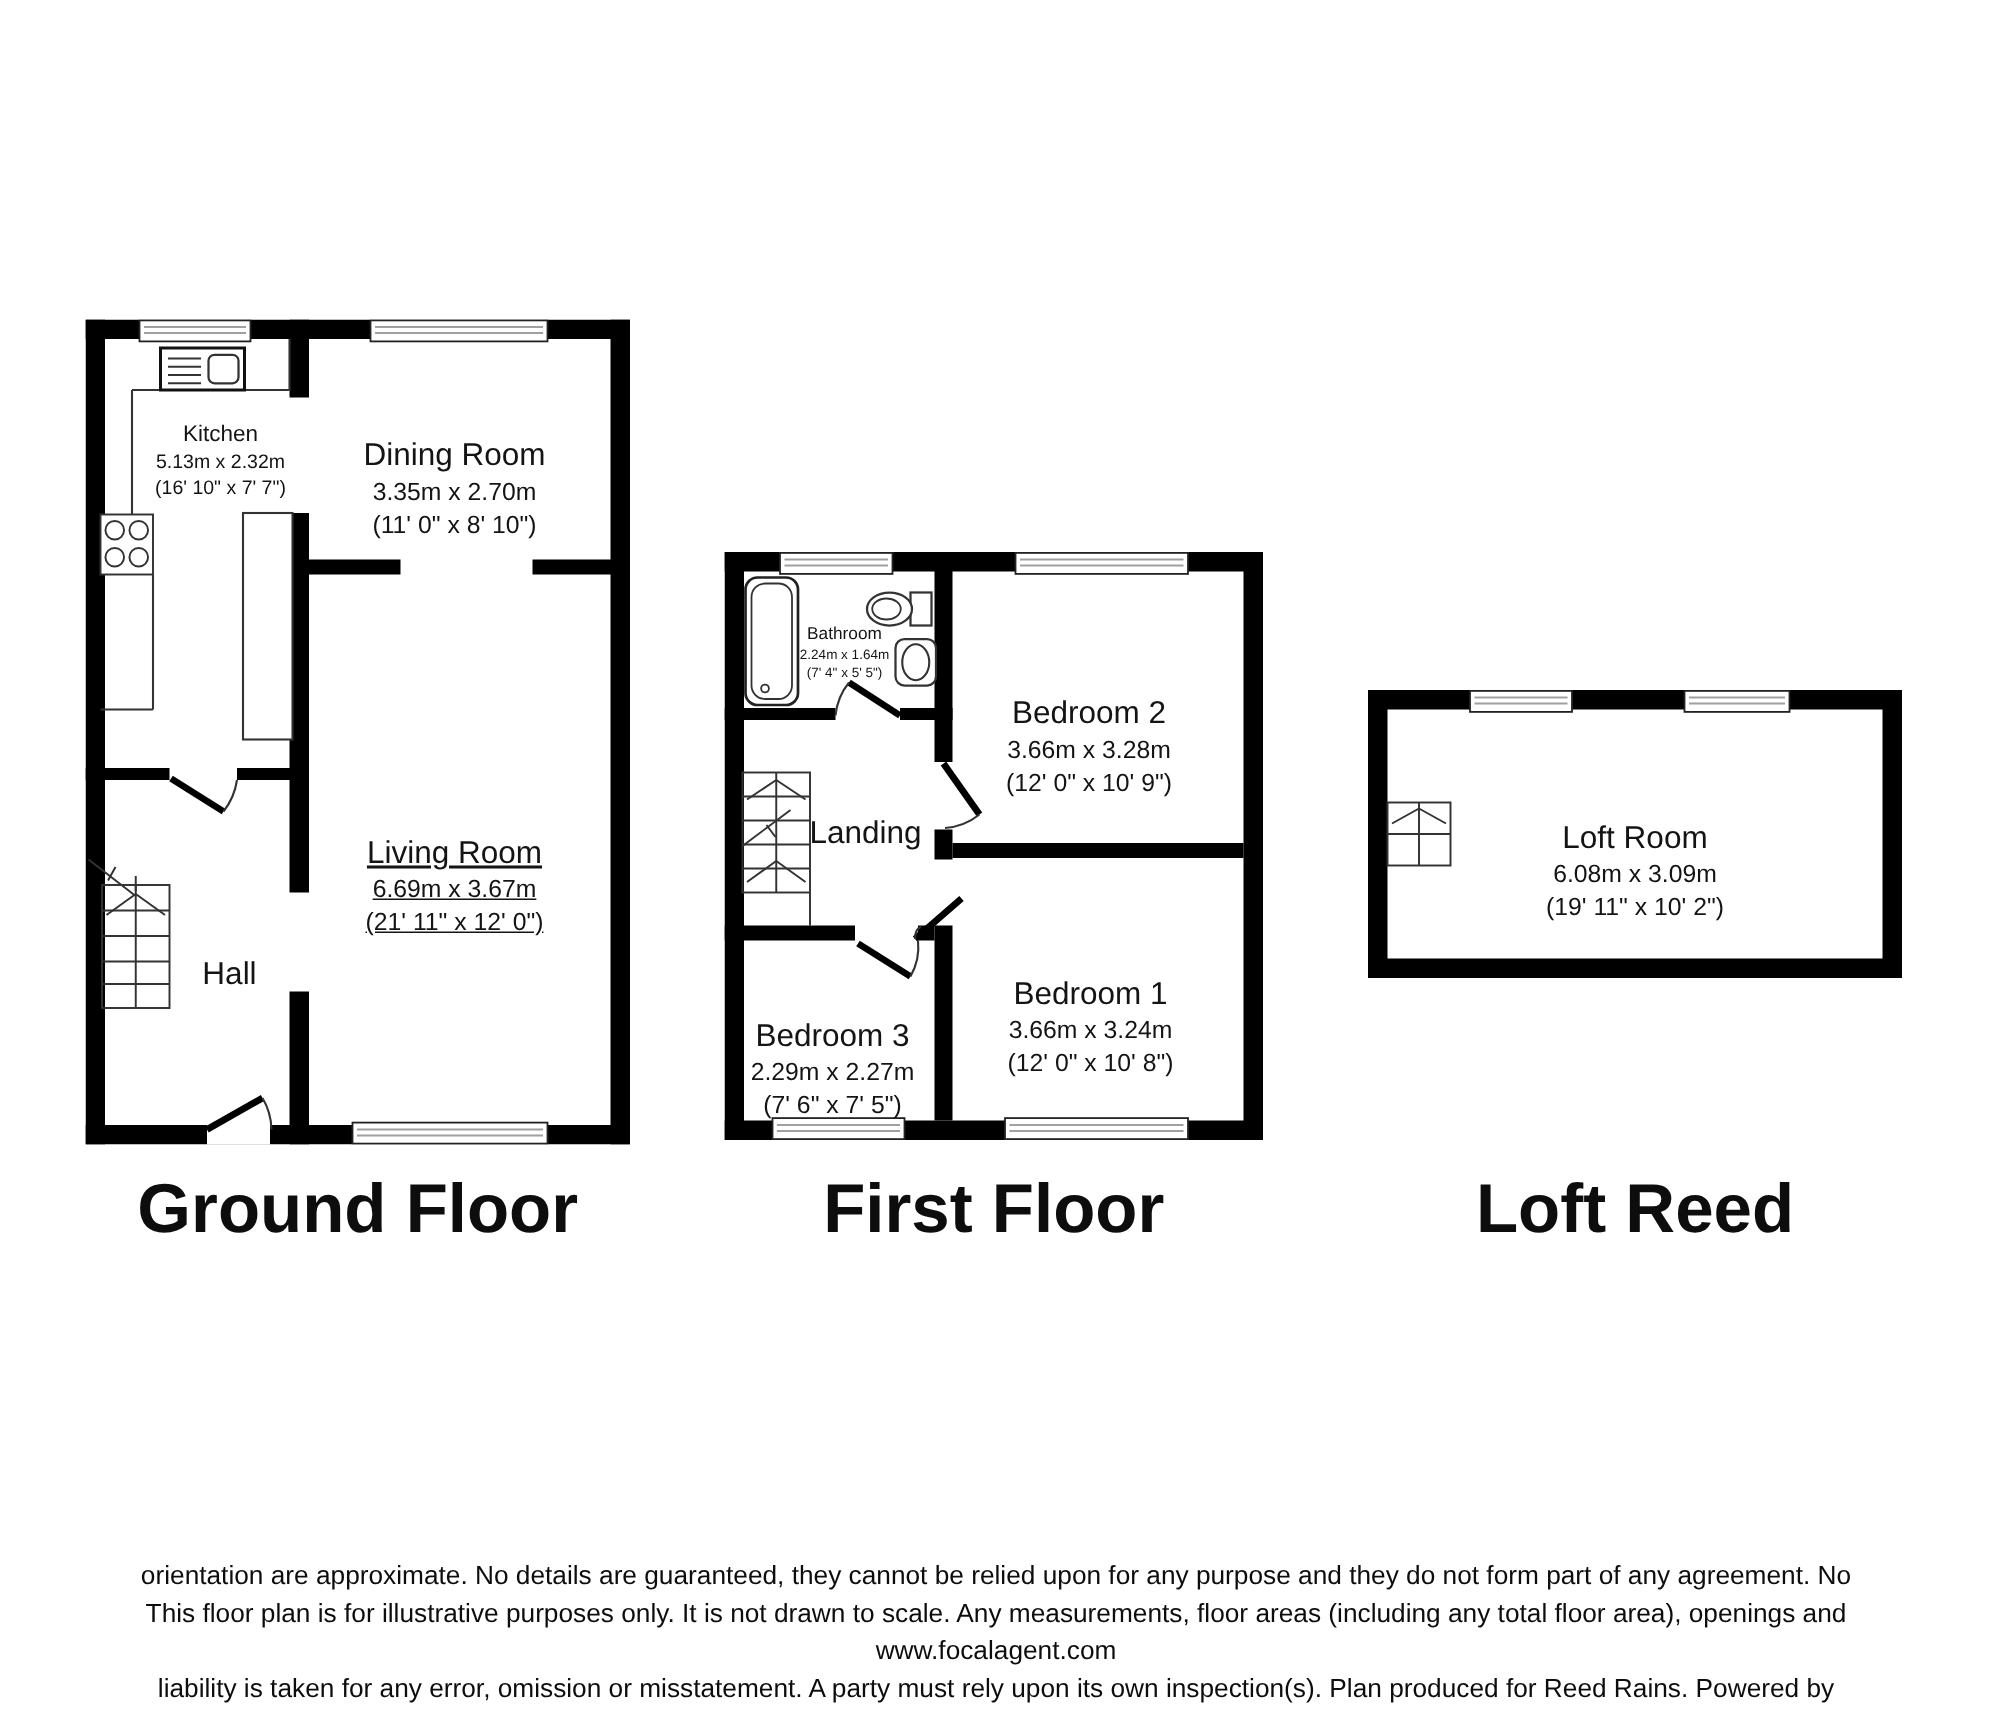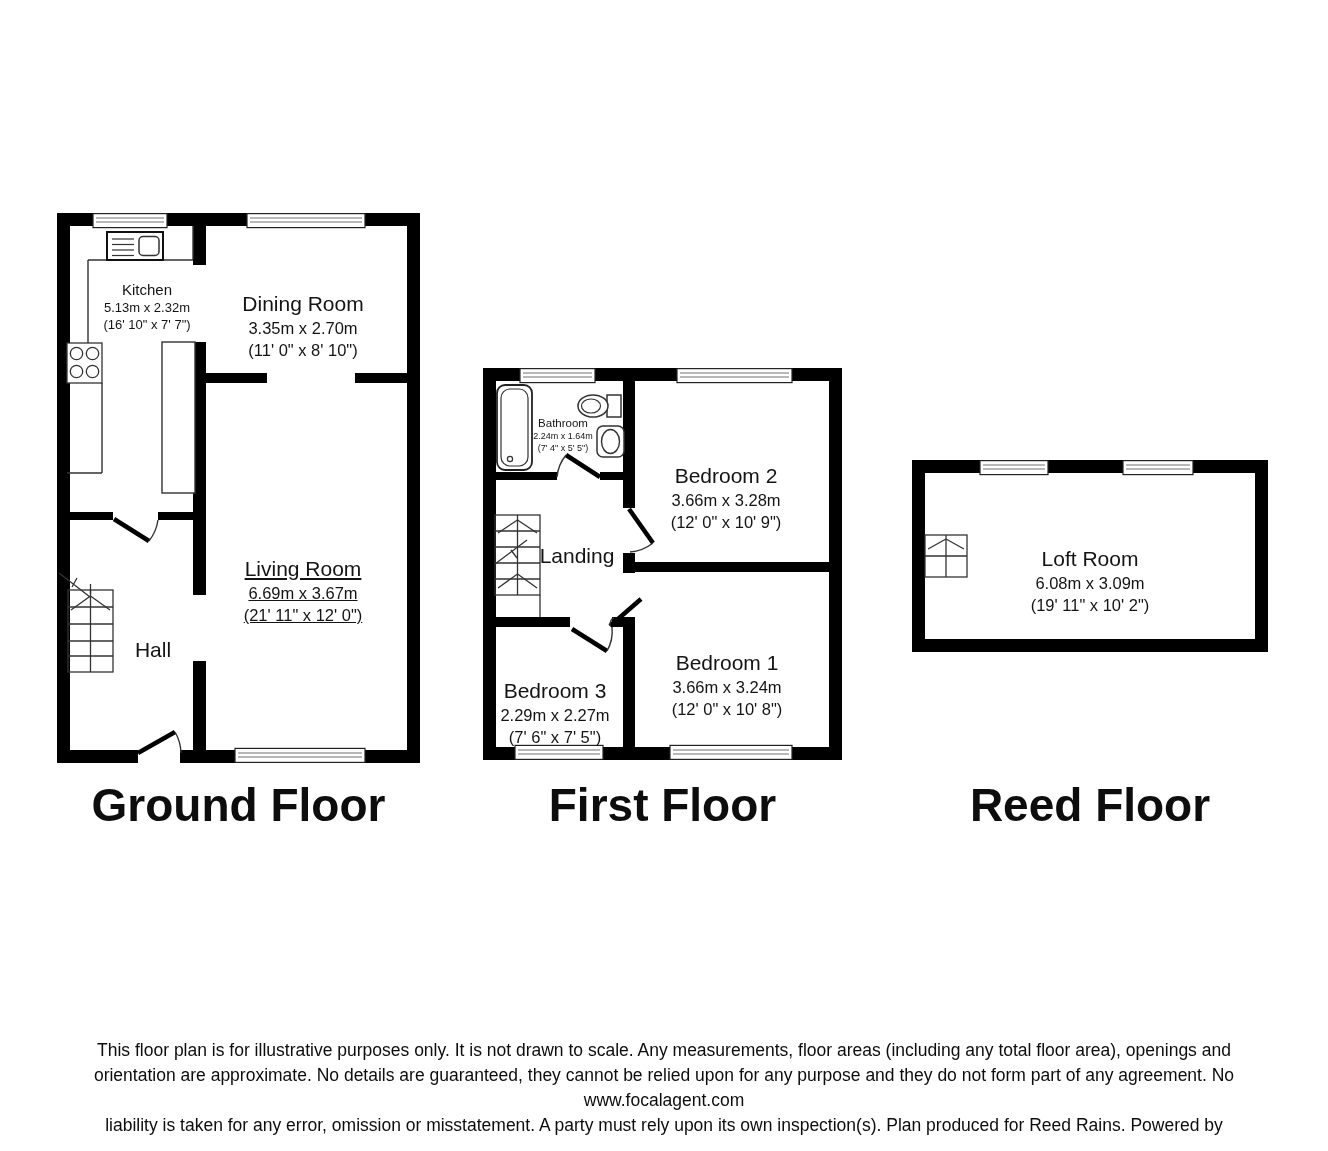--- a/index.html
+++ b/index.html
@@ -239,20 +239,20 @@
   </svg>
   <div class="rlabel" style="left:98px;top:86px;width:160px;">
     <div class="rname">Loft Room</div>
     <div class="rdim">6.08m x 3.09m</div>
     <div class="rdim">(19' 11" x 10' 2")</div>
   </div>
 </div>
 
 <div class="floor-title" style="left:57px;top:778px;width:363px;">Ground Floor</div>
 <div class="floor-title" style="left:483px;top:778px;width:359px;">First Floor</div>
-<div class="floor-title" style="left:912px;top:778px;width:356px;">Reed Floor</div>
+<div class="floor-title" style="left:912px;top:778px;width:356px;">Loft Reed</div>
 
 <div class="disclaimer">
+  <div>orientation are approximate. No details are guaranteed, they cannot be relied upon for any purpose and they do not form part of any agreement. No</div>
   <div>This floor plan is for illustrative purposes only. It is not drawn to scale. Any measurements, floor areas (including any total floor area), openings and</div>
-  <div>orientation are approximate. No details are guaranteed, they cannot be relied upon for any purpose and they do not form part of any agreement. No</div>
   <div>www.focalagent.com</div>
   <div>liability is taken for any error, omission or misstatement. A party must rely upon its own inspection(s). Plan produced for Reed Rains. Powered by</div>
 </div>
 
 </body></html>

